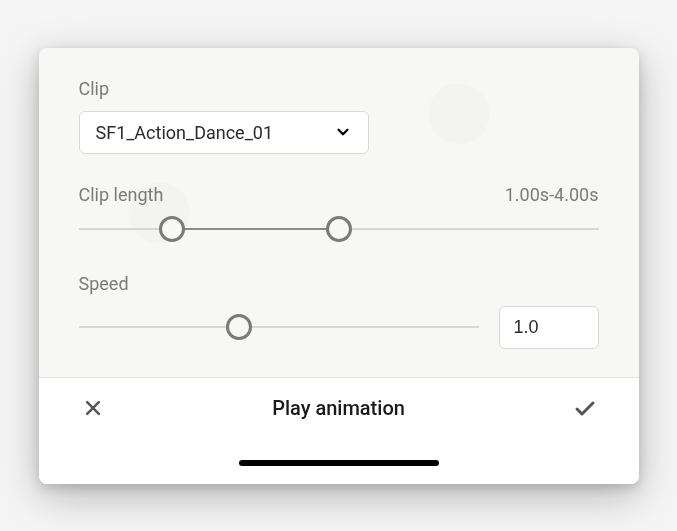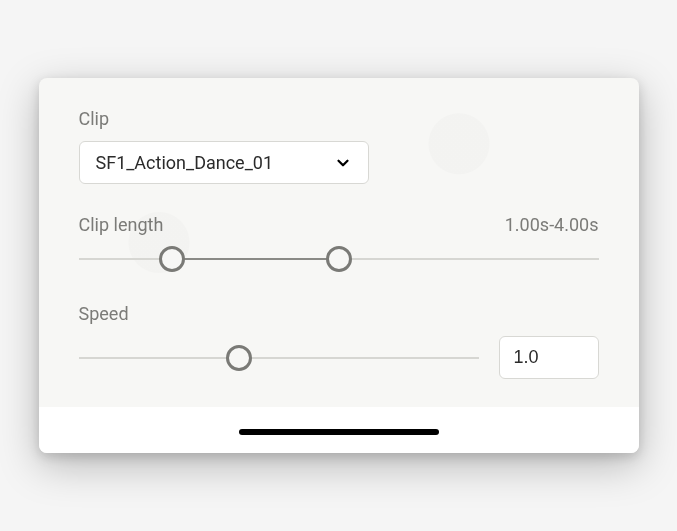--- a/index.html
+++ b/index.html
@@ -191,17 +191,31 @@
     <div class="speed-row">
       <div class="slider-track">
         <div class="track-line"></div>
         <div class="thumb" id="speed-thumb" style="left: 40%;"></div>
       </div>
       <input class="speed-input" value="1.0" style="">
     </div>
 
   </div>
 
+  <div class="footer">
+    <span class="icon-btn">
+      <svg width="20" height="20" viewBox="0 0 24 24" fill="none" stroke="#555" stroke-width="3" stroke-linecap="round">
+          <line x1="5" y1="5" x2="19" y2="19"></line>
+          <line x1="19" y1="5" x2="5" y2="19"></line>
+        </svg>
+    </span>
+    <span class="footer-title">Play animation</span>
+    <span class="icon-btn">
+      <svg width="24" height="24" viewBox="0 0 24 24" fill="none" stroke="#555" stroke-width="3" stroke-linecap="round" stroke-linejoin="round">
+          <polyline points="4 13 9 18 20 7"></polyline>
+        </svg>
+    </span>
+  </div>
 
   <div class="home-indicator">
     <div class="home-bar"></div>
   </div>
 </div>
 
 </body></html>

